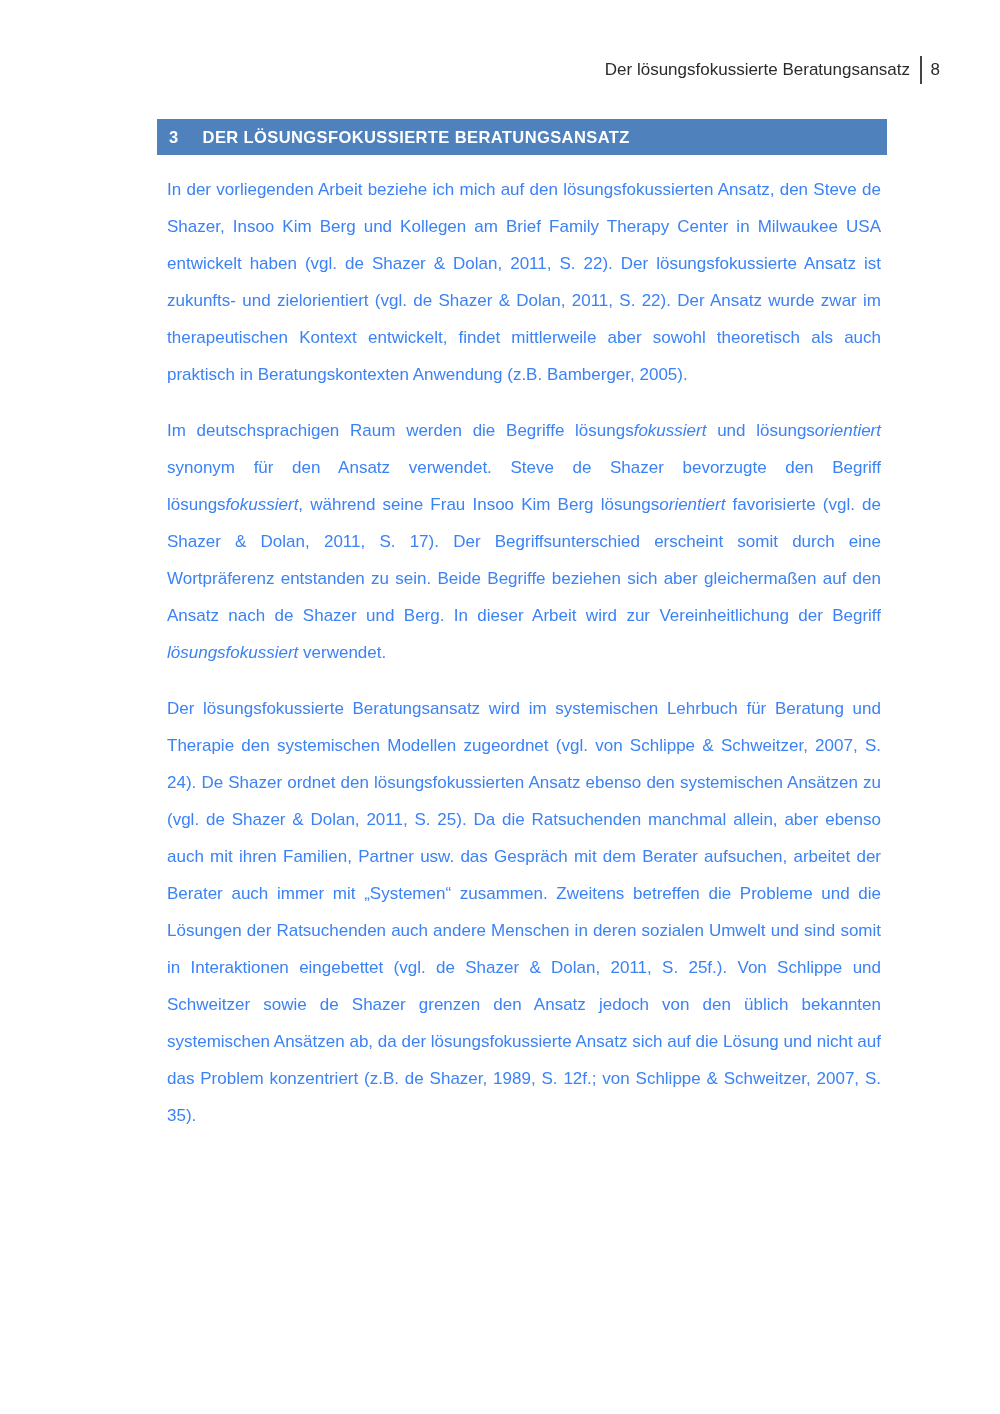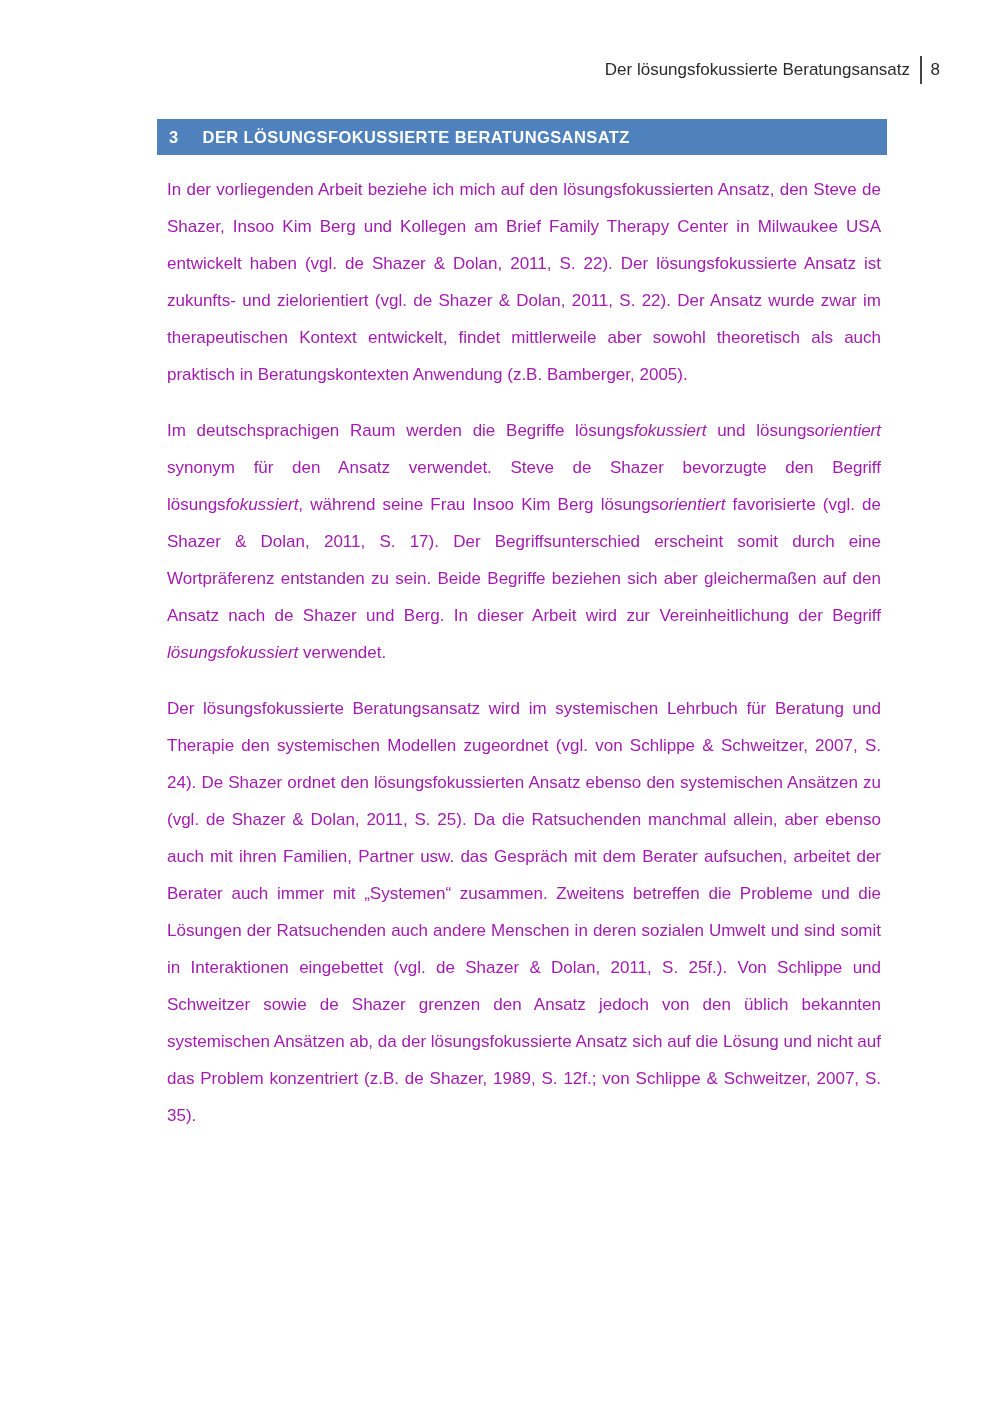--- a/index.html
+++ b/index.html
@@ -82,20 +82,20 @@
     <span class="sep"></span>
     <span>8</span>
   </div>
 
   <div class="content">
     <div class="heading-bar" style="background: rgb(79, 129, 189); color: rgb(255, 255, 255);">
       <span class="h-num">3</span>
       <span class="h-title">DER LÖSUNGSFOKUSSIERTE BERATUNGSANSATZ</span>
     </div>
 
-    <div class="body-text" id="paragraphs" style="color: #a21caf;">
+    <div class="body-text" id="paragraphs" style="color: #3b82f6;">
         <p><span>In der vorliegenden Arbeit beziehe ich mich auf den lösungsfokussierten Ansatz, den Steve de Shazer, Insoo Kim Berg und Kollegen am Brief Family Therapy Center in Milwaukee USA entwickelt haben (vgl. de Shazer &amp; Dolan, 2011, S. 22). Der lösungsfokussierte Ansatz ist zukunfts- und zielorientiert (vgl. de Shazer &amp; Dolan, 2011, S. 22). Der Ansatz wurde zwar im therapeutischen Kontext entwickelt, findet mittlerweile aber sowohl theoretisch als auch praktisch in Beratungskontexten Anwendung (z.B. Bamberger, 2005).</span></p>
         <p><span>Im deutschsprachigen Raum werden die Begriffe lösungs</span><em>fokussiert</em><span> und lösungs</span><em>orientiert</em><span> synonym für den Ansatz verwendet. Steve de Shazer bevorzugte den Begriff lösungs</span><em>fokussiert</em><span>, während seine Frau Insoo Kim Berg lösungs</span><em>orientiert</em><span> favorisierte (vgl. de Shazer &amp; Dolan, 2011, S. 17). Der Begriffsunterschied erscheint somit durch eine Wortpräferenz entstanden zu sein. Beide Begriffe beziehen sich aber gleichermaßen auf den Ansatz nach de Shazer und Berg. In dieser Arbeit wird zur Vereinheitlichung der Begriff </span><em>lösungsfokussiert</em><span> verwendet.</span></p>
         <p><span>Der lösungsfokussierte Beratungsansatz wird im systemischen Lehrbuch für Beratung und Therapie den systemischen Modellen zugeordnet (vgl. von Schlippe &amp; Schweitzer, 2007, S. 24). De Shazer ordnet den lösungsfokussierten Ansatz ebenso den systemischen Ansätzen zu (vgl. de Shazer &amp; Dolan, 2011, S. 25). Da die Ratsuchenden manchmal allein, aber ebenso auch mit ihren Familien, Partner usw. das Gespräch mit dem Berater aufsuchen, arbeitet der Berater auch immer mit „Systemen“ zusammen. Zweitens betreffen die Probleme und die Lösungen der Ratsuchenden auch andere Menschen in deren sozialen Umwelt und sind somit in Interaktionen eingebettet (vgl. de Shazer &amp; Dolan, 2011, S. 25f.). Von Schlippe und Schweitzer sowie de Shazer grenzen den Ansatz jedoch von den üblich bekannten systemischen Ansätzen ab, da der lösungsfokussierte Ansatz sich auf die Lösung und nicht auf das Problem konzentriert (z.B. de Shazer, 1989, S. 12f.; von Schlippe &amp; Schweitzer, 2007, S. 35).</span></p>
       </div>
   </div>
 
 </div>
 
 </body></html>

